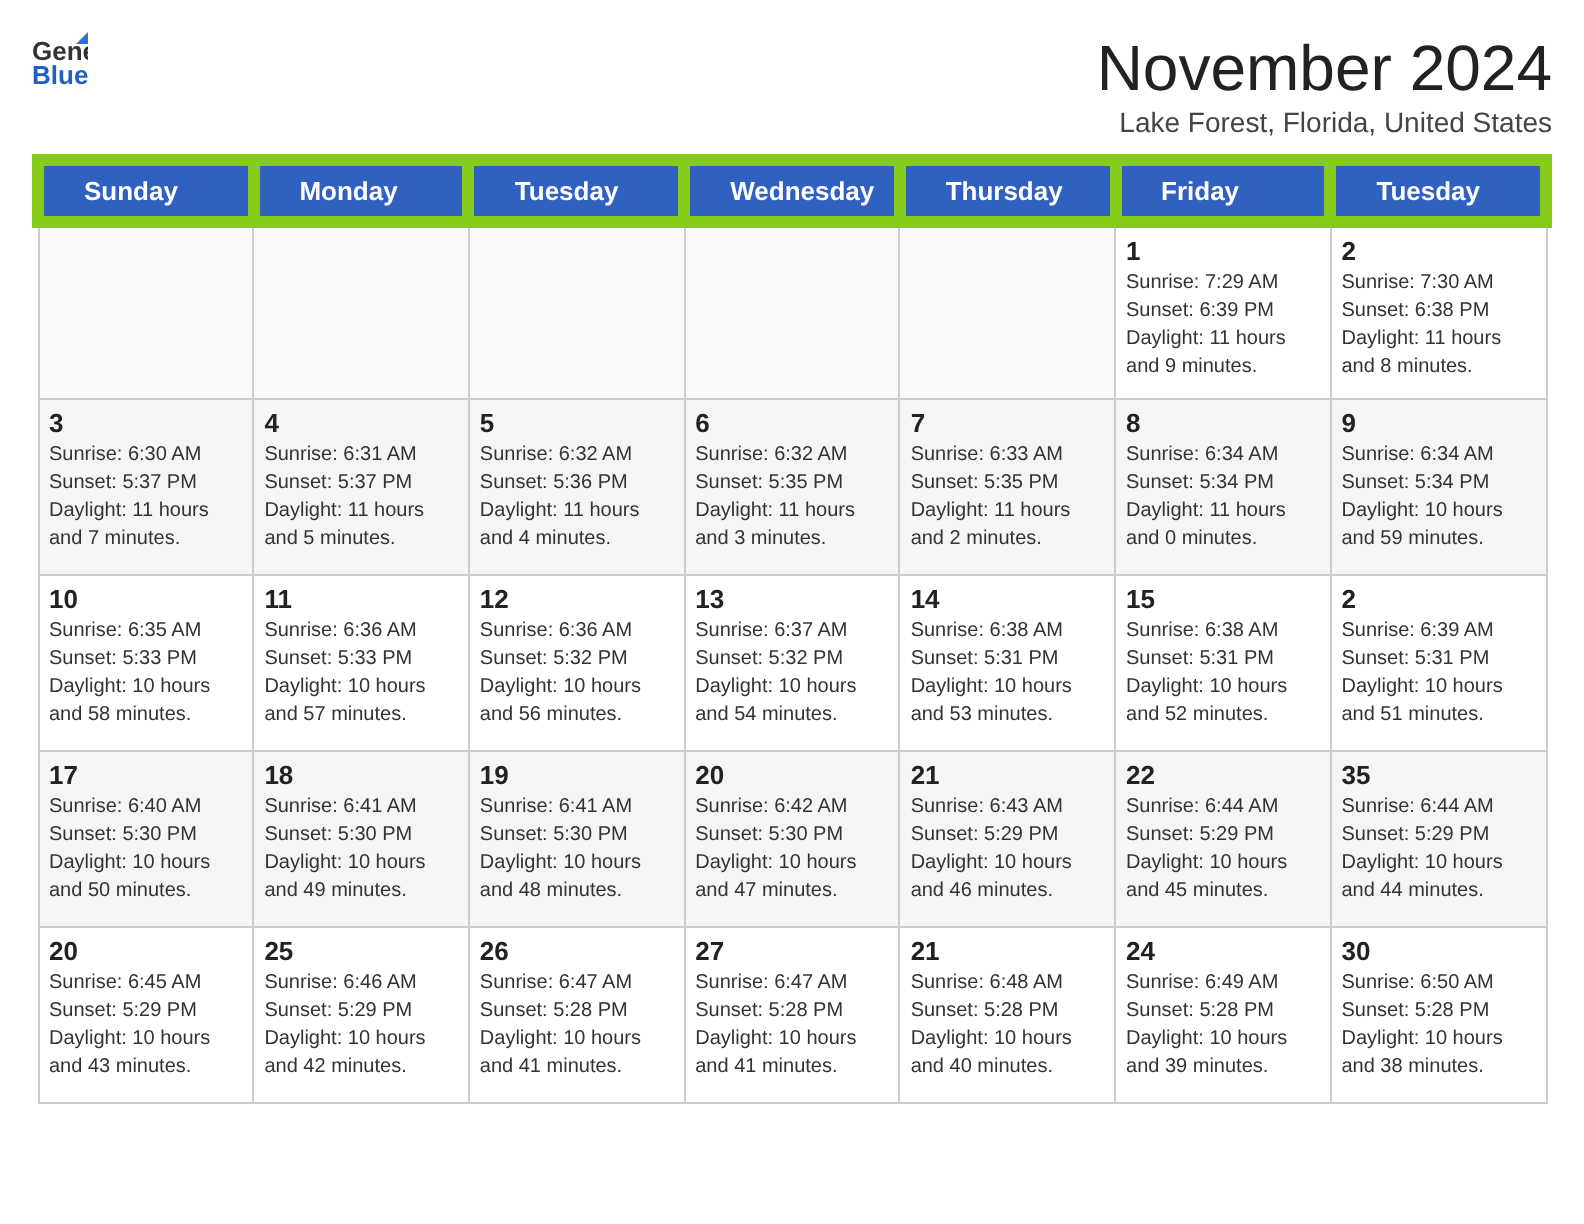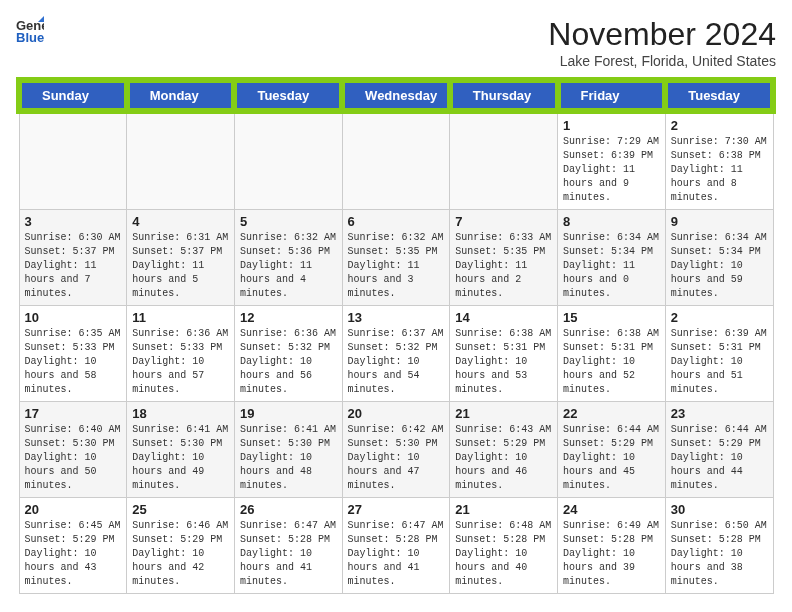--- a/index.html
+++ b/index.html
@@ -71,21 +71,20 @@
       font-size: 13px;
       font-weight: bold;
       color: #222;
       display: block;
       margin-bottom: 2px;
     }
     .day-info {
       font-size: 10px;
       color: #333;
       line-height: 1.4;
-      font-family: Liberation Mono, monospace;
     }
     .row-bg-1 td { background: #f5f5f5; }
   </style>
 </head>
 <body>
 
 <div class="header">
   <div class="logo">
     <div>
       <svg class="logo-icon" viewBox="0 0 28 28">
@@ -208,21 +207,21 @@
         </td>
         <td>
           <span class="day-number">21</span>
           <div class="day-info">Sunrise: 6:43 AM<br>Sunset: 5:29 PM<br>Daylight: 10 hours and 46 minutes.</div>
         </td>
         <td>
           <span class="day-number">22</span>
           <div class="day-info">Sunrise: 6:44 AM<br>Sunset: 5:29 PM<br>Daylight: 10 hours and 45 minutes.</div>
         </td>
         <td>
-          <span class="day-number">23</span>
+          <span class="day-number">35</span>
           <div class="day-info">Sunrise: 6:44 AM<br>Sunset: 5:29 PM<br>Daylight: 10 hours and 44 minutes.</div>
         </td>
       </tr>
       <tr>
         <td>
           <span class="day-number">20</span>
           <div class="day-info">Sunrise: 6:45 AM<br>Sunset: 5:29 PM<br>Daylight: 10 hours and 43 minutes.</div>
         </td>
         <td>
           <span class="day-number">25</span>

